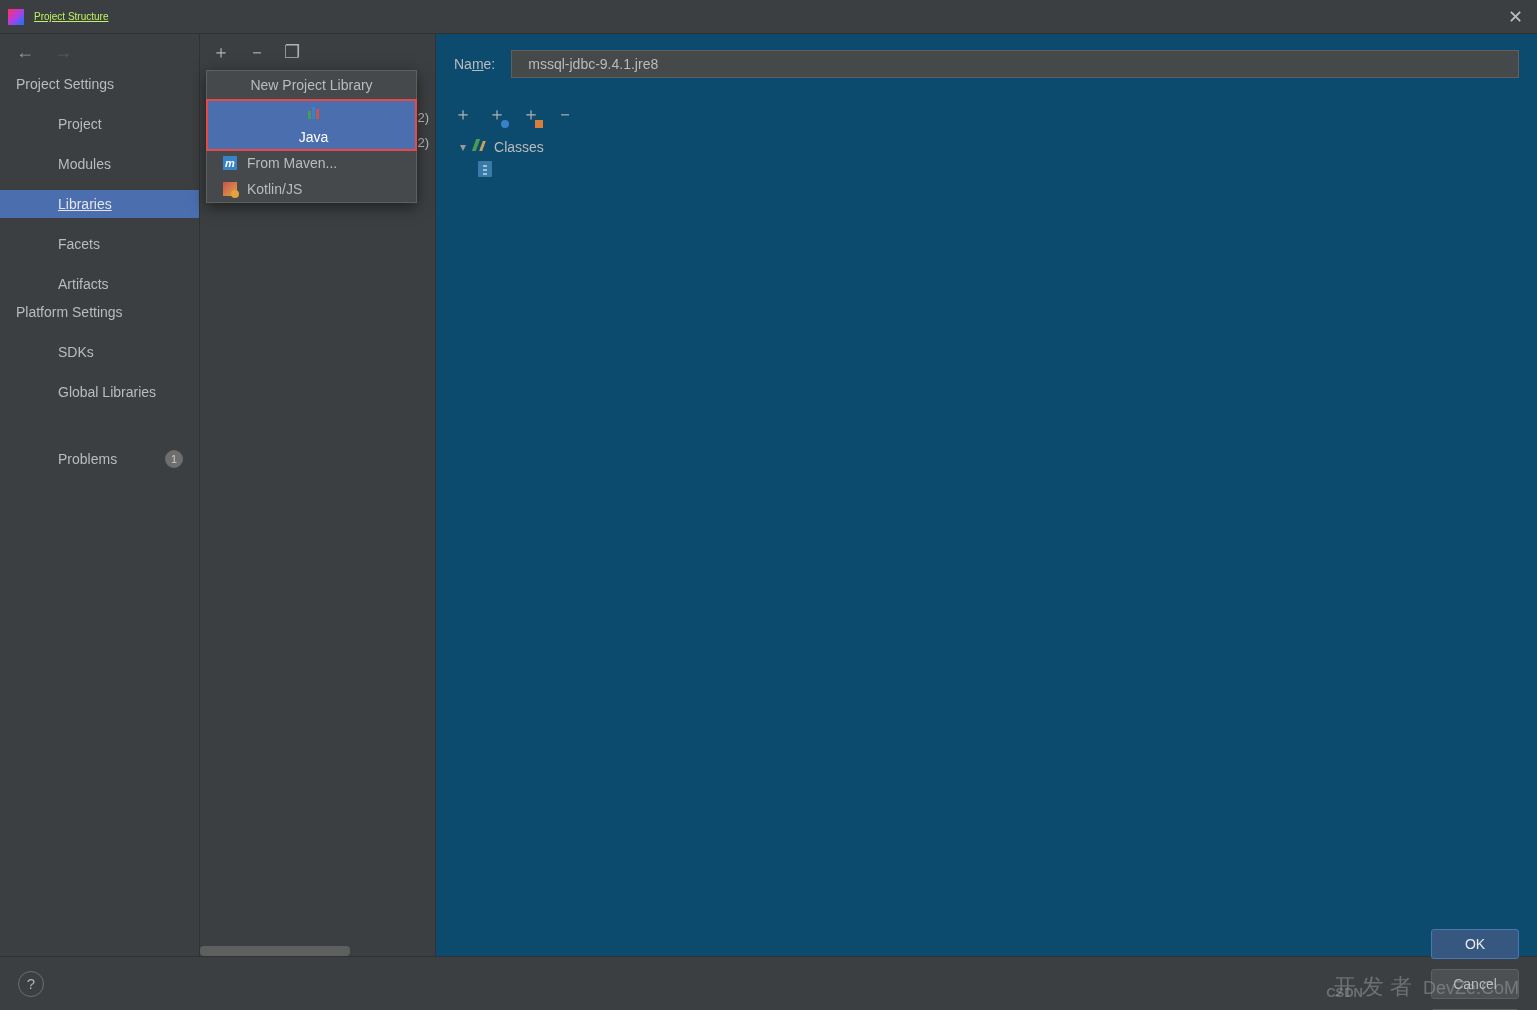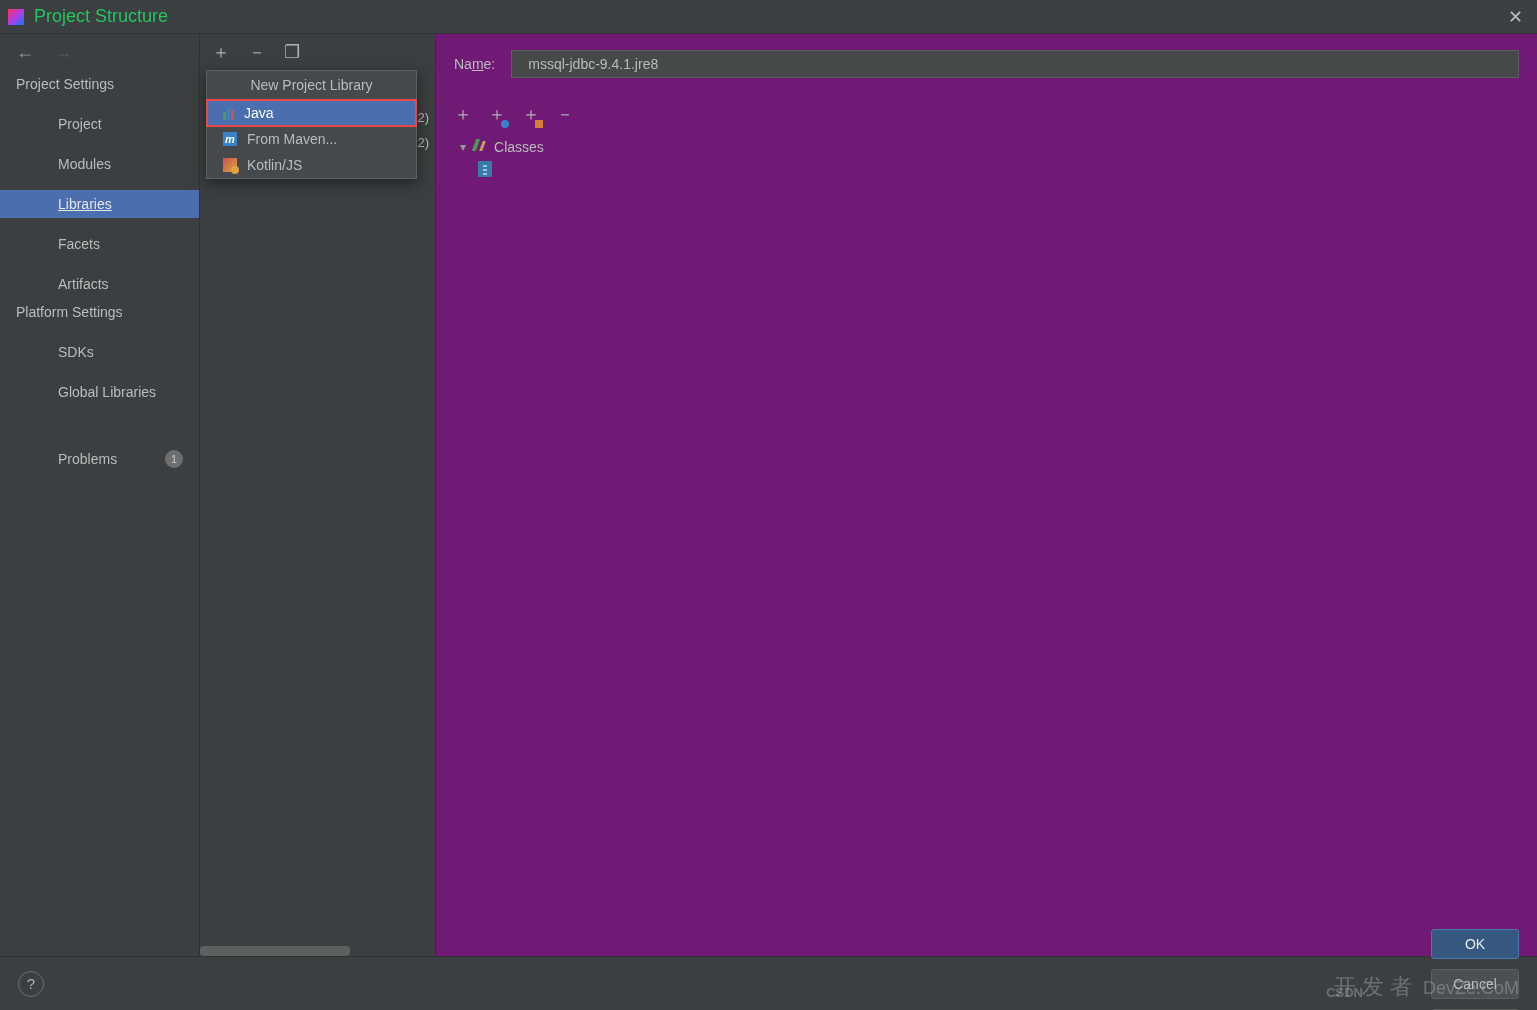--- a/index.html
+++ b/index.html
@@ -27,22 +27,23 @@
       position: relative;
     }
     .titlebar-icon {
       width: 16px;
       height: 16px;
       background: linear-gradient(135deg, #fe315d 0%, #b33de4 50%, #087cfa 100%);
       margin-right: 10px;
       display: inline-block;
     }
     .titlebar-title {
-      font-size: 18px;
-      color: #22c55e;
+      font-size: 10px;
+      color: #bef264;
+      text-decoration: underline;
     }
     .titlebar-close {
       position: absolute;
       right: 14px;
       top: 6px;
       font-size: 18px;
       color: #bbbbbb;
       cursor: pointer;
     }
     
@@ -129,21 +130,21 @@
     }
     .middle-scrollbar .thumb {
       background:#5e6060;
       height:10px;
       width:150px;
       border-radius:4px;
     }
     
     .detail {
       flex: 1;
-      background: #701a75;
+      background: #0c4a6e;
       padding: 16px 18px;
     }
     .detail-namerow {
       display:flex;
       align-items:center;
       gap:16px;
       margin-bottom:20px;
     }
     .detail-label {
       font-size:14px;
@@ -242,20 +243,21 @@
       color:#bbbbbb;
       cursor:pointer;
     }
     .popup-item.selected {
       background:#4b6eaf;
       color:#ffffff;
     }
     .popup-item.highlight-border {
       outline: 2px solid #e74848;
       outline-offset:-1px;
+      flex-direction:column;
     }
     .java-icon {
       display:inline-flex;gap:1px;align-items:flex-end;height:14px;
     }
     .java-icon i{width:3px;display:inline-block}
     .java-icon i:nth-child(1){height:8px;background:#499c54}
     .java-icon i:nth-child(2){height:12px;background:#3a82c7}
     .java-icon i:nth-child(3){height:10px;background:#c75450}
     .maven-icon {
       width:14px;height:14px;background:#3a82c7;display:inline-block;

